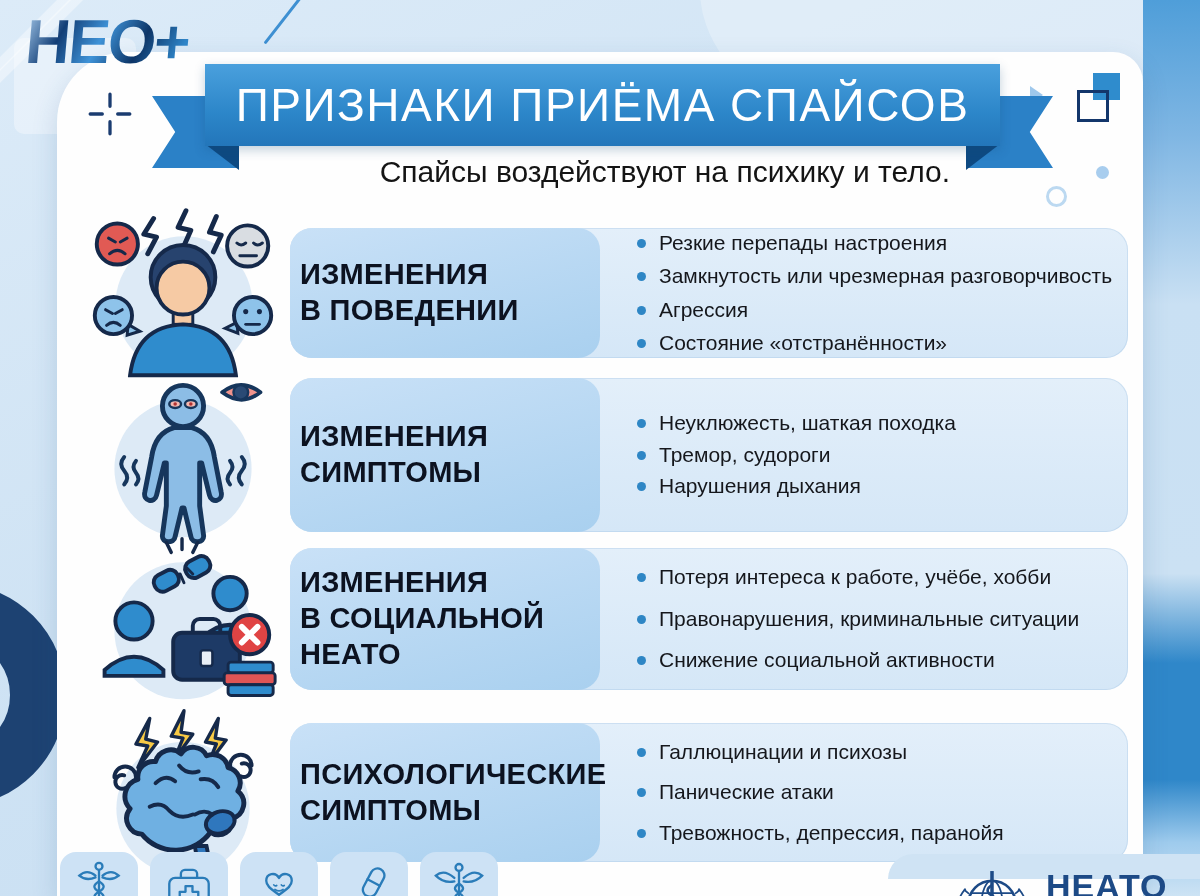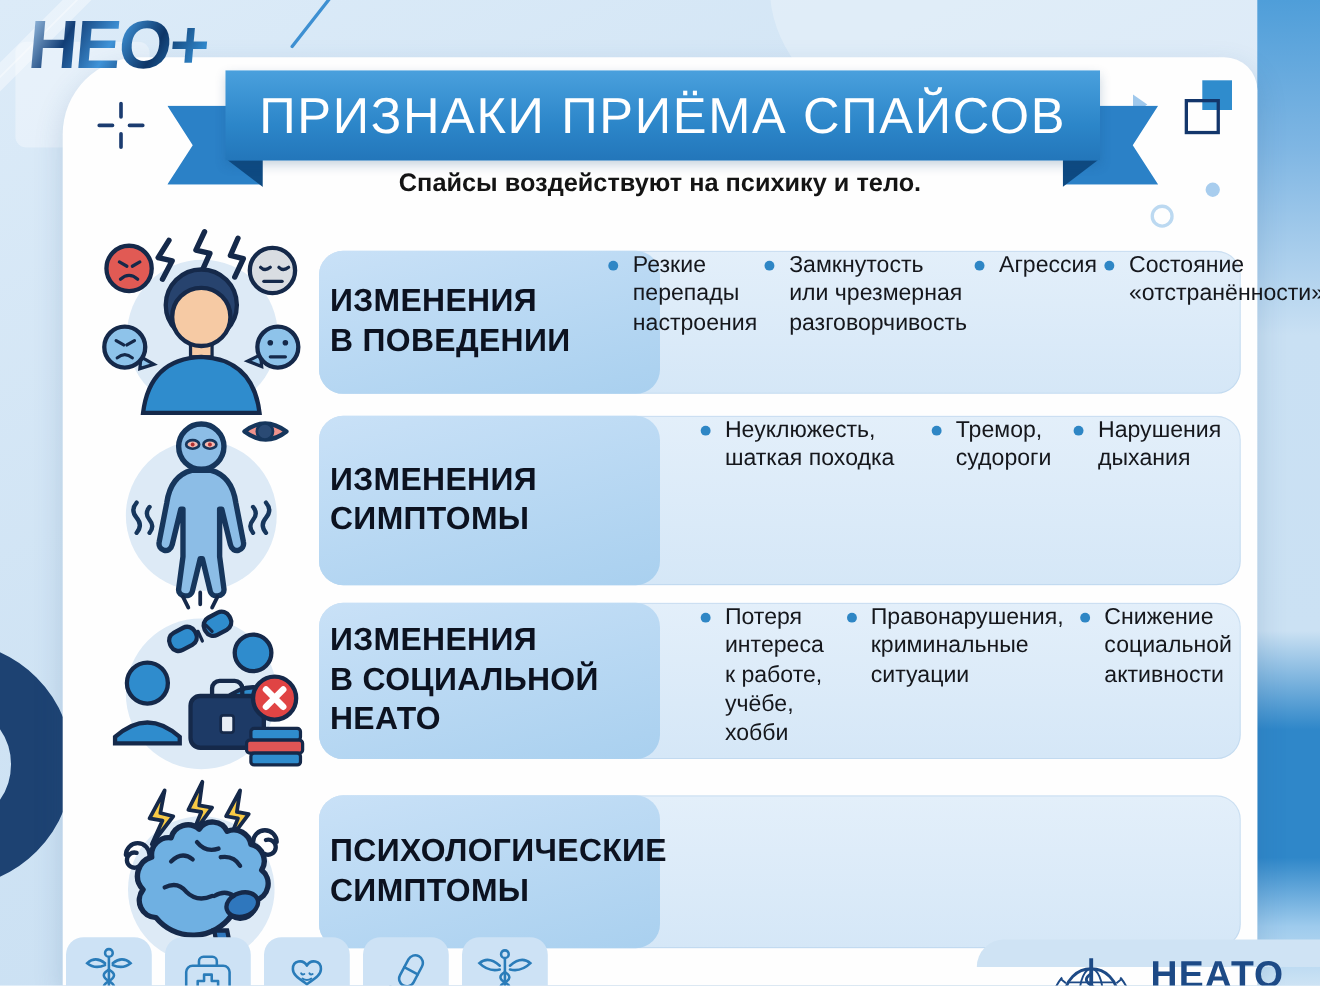--- a/index.html
+++ b/index.html
@@ -44,22 +44,22 @@
   .ribbon-fold { width:34px; height:26px; top:144px; background:#0e4a82; z-index:2; }
   .fold-l { left:205px; clip-path:polygon(0 0,100% 0,100% 100%); }
   .fold-r { left:966px; clip-path:polygon(0 0,100% 0,0 100%); }
   .ribbon-band { left:205px; top:64px; width:795px; height:82px; z-index:3;
     background:linear-gradient(180deg,#4aa0dd,#2c86c9 60%,#2376ba);
     display:flex; align-items:center; justify-content:center;
     box-shadow:0 4px 10px rgba(20,70,120,.25); }
   .ribbon-band span { color:#ffffff; font-size:46px; font-weight:400; letter-spacing:1.5px; }
 
   
-  .intro { left:250px; top:152px; width:700px; text-align:center;
-    font-size:23px; line-height:1.3; color:#141414; font-weight:700; }
+  .intro { left:250px; top:152px; width:700px; text-align:right;
+    font-size:30px; line-height:1.3; color:#141414; font-weight:400; }
 
   
   .sq-filled { left:1093px; top:73px; width:27px; height:27px; background:#2f8ccd; }
   .sq-outline { left:1077px; top:90px; width:26px; height:26px; border:3px solid #13366b; }
   .tri { width:0; height:0; border-top:9px solid transparent; border-bottom:9px solid transparent;
     border-left:13px solid #9fc8ec; }
   .tri1 { left:1030px; top:86px; } .tri2 { left:1030px; top:146px; }
   .dot-filled { left:1096px; top:166px; width:13px; height:13px; border-radius:50%; background:#a8cdee; }
   .circle-outline { left:1046px; top:186px; width:15px; height:15px; border-radius:50%;
     border:3px solid #bcd9f1; }
@@ -72,21 +72,21 @@
   .panel { position:absolute; left:205px; right:0; top:0; bottom:0; border-radius:22px;
     background:linear-gradient(180deg,#e3effa,#d5e7f7);
     box-shadow:inset 0 0 0 1px rgba(160,195,225,.35); }
   .title-card { position:absolute; left:205px; width:310px; top:0; bottom:0; border-radius:22px;
     background:linear-gradient(165deg,#c9e1f7,#a9d0ef);
     display:flex; flex-direction:column; justify-content:center;
     padding-left:10px; box-sizing:border-box; }
   .title-card span { font-size:29px; font-weight:800; color:#0c1220;
     line-height:1.24; letter-spacing:.3px; }
   .bullets { position:absolute; left:552px; right:8px; top:0; bottom:0; margin:0; padding:0;
-    list-style:none; display:flex; flex-direction:row; justify-content:center; }
+    list-style:none; display:flex; flex-direction:column; justify-content:center; }
   .bullets li { display:flex; font-size:21px; color:#15171c; line-height:1.26; font-weight:500; }
   .bullets li::before { content:''; width:9px; height:9px; border-radius:50%;
     background:#2e86c5; margin:9px 13px 0 0; flex:0 0 auto; }
   .r1 .bullets { gap:7px; } .r2 .bullets { gap:5px; }
   .r3 .bullets { gap:15px; } .r4 .bullets { gap:14px; }
 
   
   .tile { top:852px; width:78px; height:60px; border-radius:16px; background:#cde2f5; }
   .tile svg { width:58px; height:70px; display:block; margin:6px auto 0; }
   .t1{left:60px;} .t2{left:150px;} .t3{left:240px;} .t4{left:330px;} .t5{left:420px;}
@@ -283,20 +283,25 @@
         <path d="M66 104 q12 -6 20 4 q10 10 24 4"></path>
         <path d="M112 112 q10 -6 18 0"></path>
       </g>
     </svg>
   </div>
   <div class="panel"></div>
   <div class="title-card">
     <span>ПСИХОЛОГИЧЕСКИЕ</span>
     <span>СИМПТОМЫ</span>
   </div>
+  <ul class="bullets">
+    <li>Галлюцинации и психозы</li>
+    <li>Панические атаки</li>
+    <li>Тревожность, депрессия, паранойя</li>
+  </ul>
 </div>
 
 <div class="abs tile t1">
   <svg viewBox="0 0 100 120" fill="none" stroke="#2a7cb9" stroke-width="4" stroke-linecap="round">
     <circle cx="50" cy="14" r="6"></circle>
       <path d="M50 22 v92"></path>
     <path d="M44 30 q-15 -12 -28 0 q12 10 28 3"></path>
       <path d="M56 30 q15 -12 28 0 q-12 10 -28 3"></path>
     <path d="M50 40 q-16 9 0 18 q16 9 0 18 q-16 9 0 18"></path>
       <path d="M50 40 q16 9 0 18 q-16 9 0 18 q16 9 0 18"></path>

